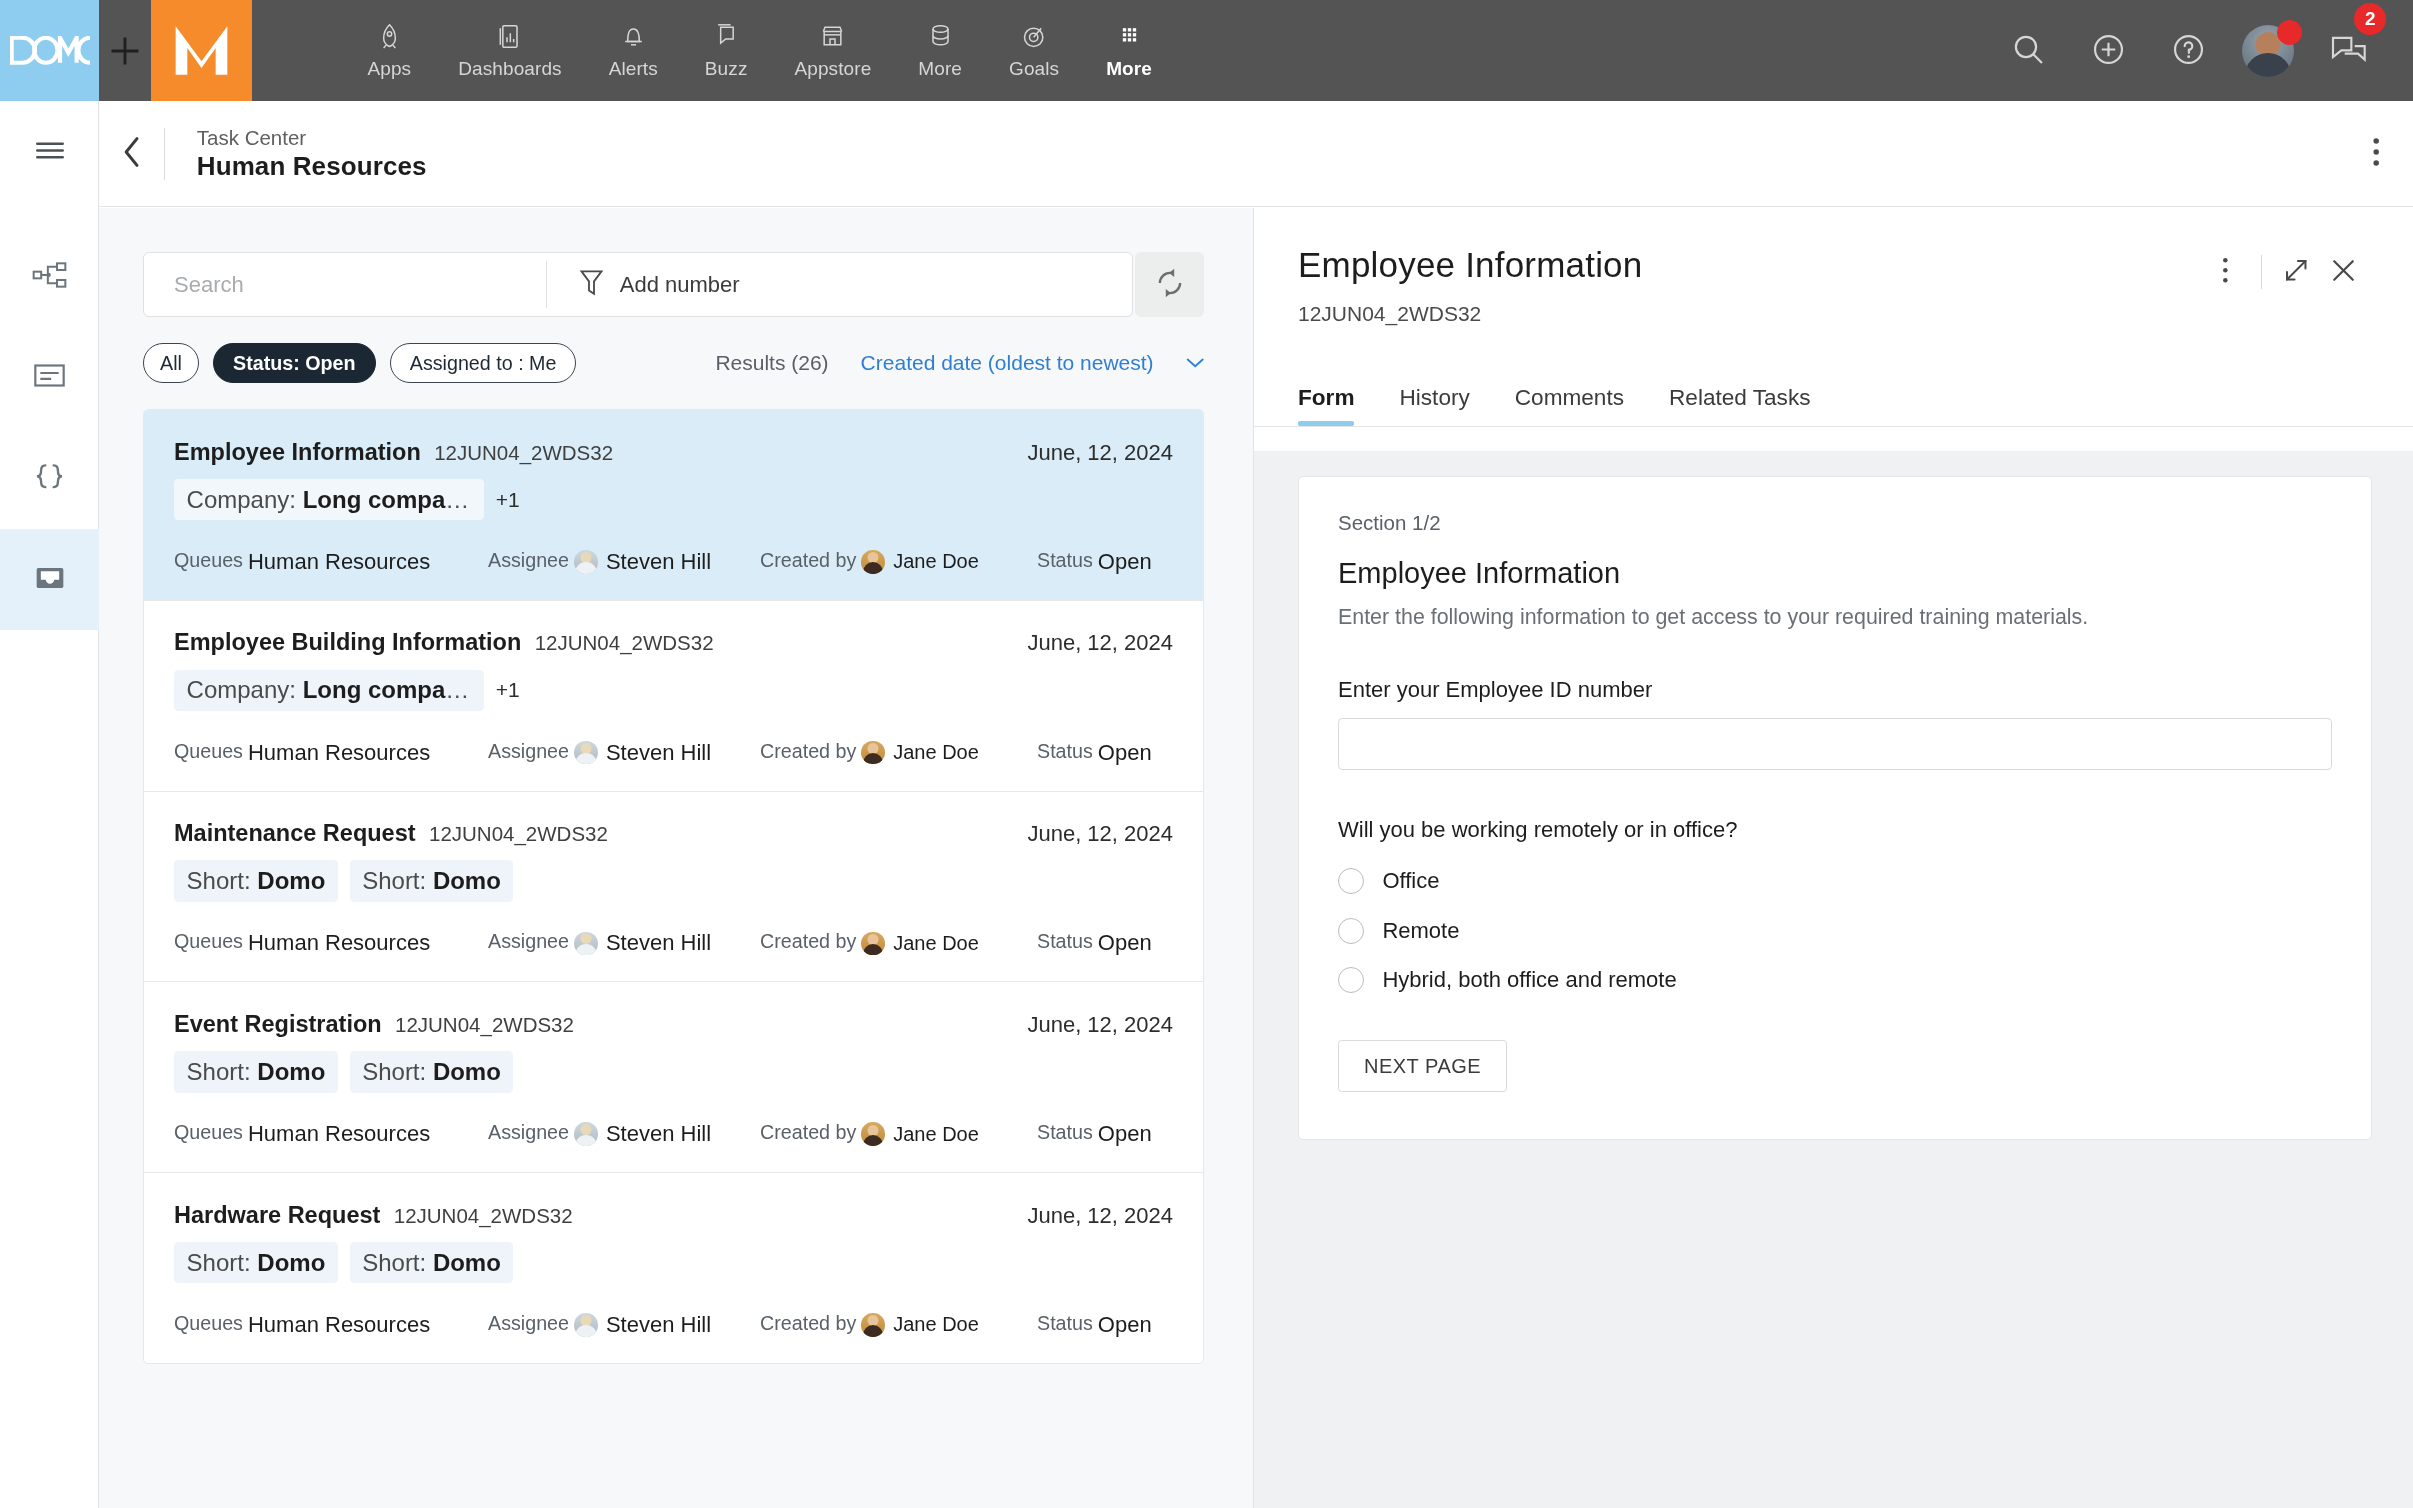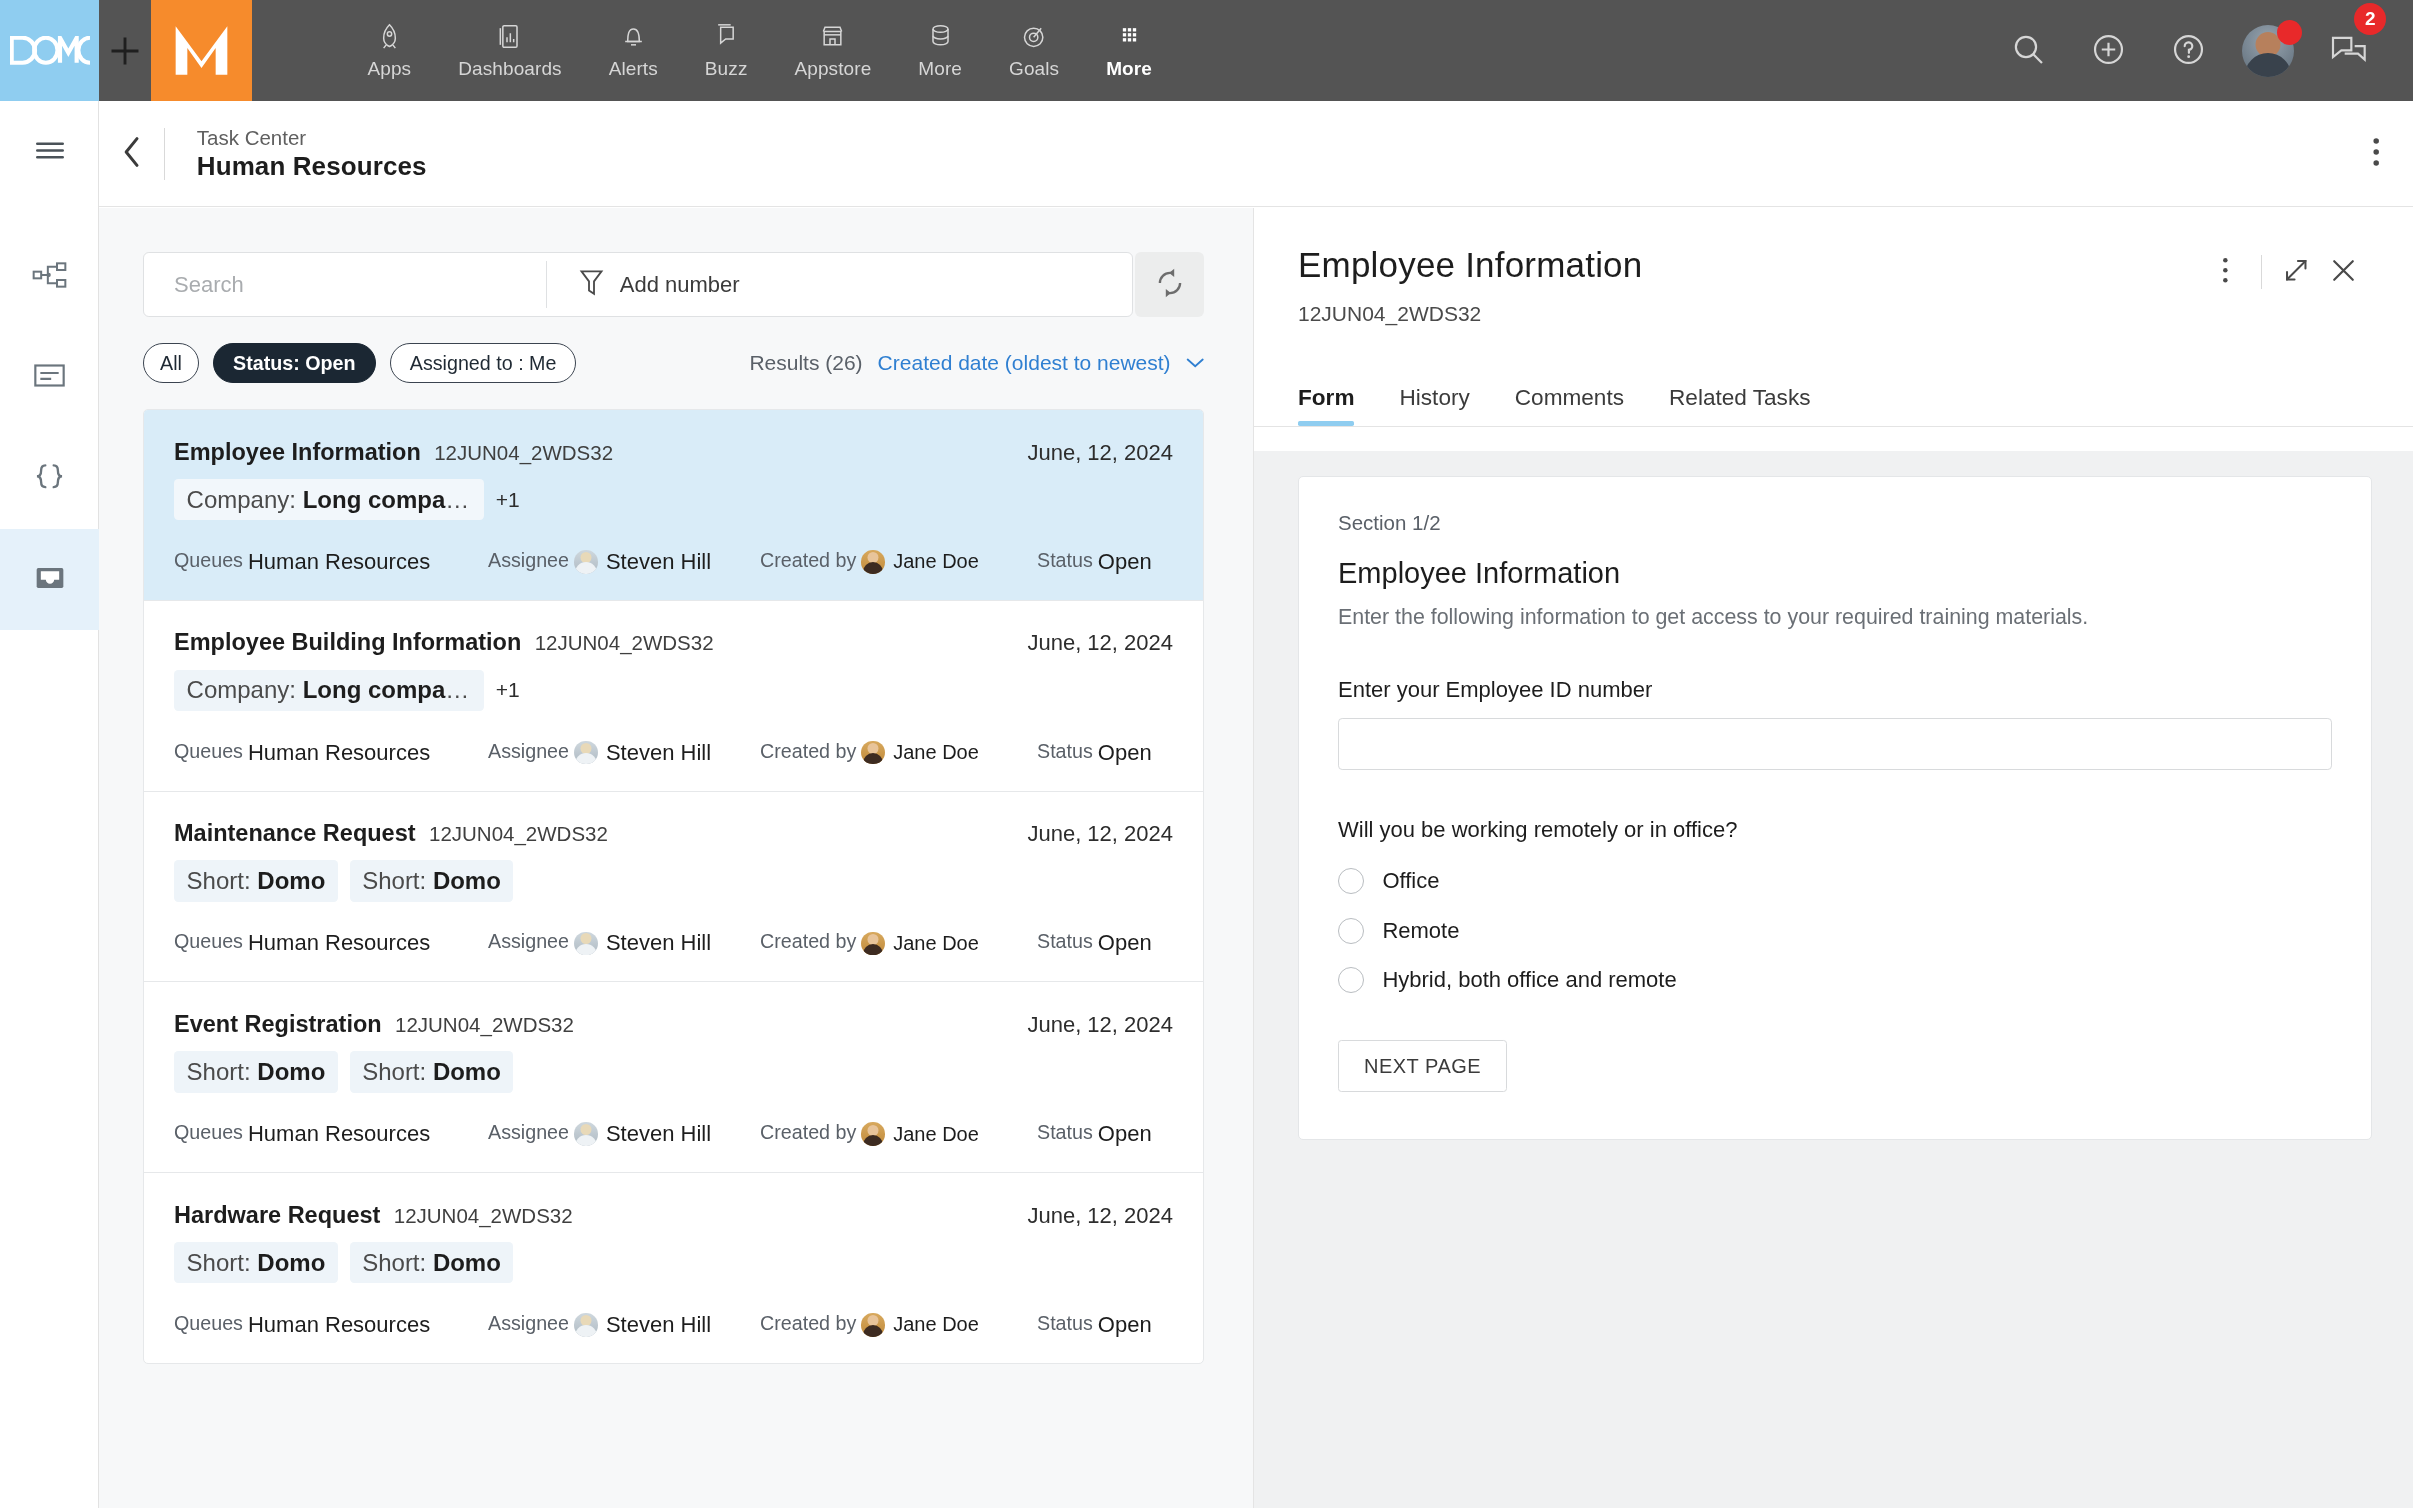--- a/index.html
+++ b/index.html
@@ -157,21 +157,21 @@
     margin: 26px 49px 0 44px;
   }
   .chip {
     height: 40px; border-radius: 20px; border:0.8px solid #3b4450;
     display: flex; align-items: center; justify-content: center;
     font-size: 19.7px; color:#1f2933; padding: 0 19px; margin-right: 14.2px;
     background:#fff; cursor: pointer; white-space: nowrap;
   }
   .chip.dark { background:#1b2733; color:#fff; border-color:#1b2733; font-weight:700; }
   .chip.round { padding: 0 16px; }
-  .results-area { margin-left:auto; display:flex; align-items:center; gap: 15px; }
+  .results-area { margin-left:auto; display:flex; align-items:center; gap: 32px; }
   .results-count { font-size: 21px; color:#5a6068; }
   .sort-link { font-size: 21px; color:#2f7fd1; cursor:pointer; }
   .sort-caret { color:#2f7fd1; display:flex; align-items:center; }
 
   
   .cards { margin: 26px 49px 0 44px; background:#fff;
            border:0.8px solid #e6e8ea; border-radius: 5px; overflow:hidden; }
   .card { padding: 28.5px 30px 25px 30px; border-bottom:0.8px solid #e6e8ea; cursor:pointer; }
   .card:last-child { border-bottom:none; }
   .card.selected { background:#d9ecf8; }

